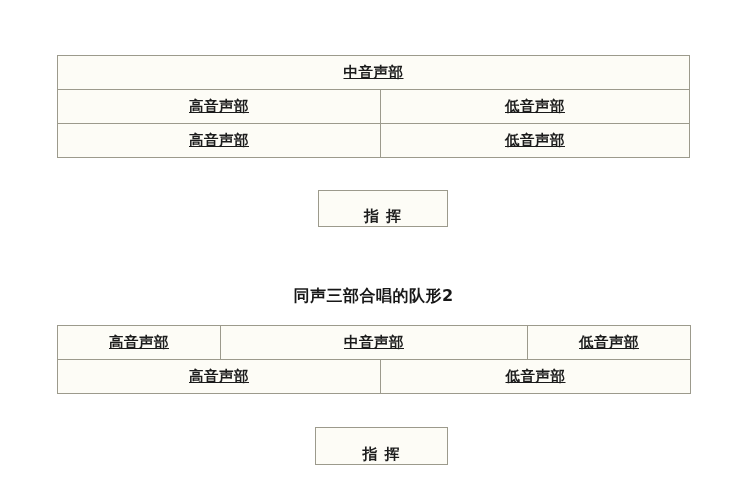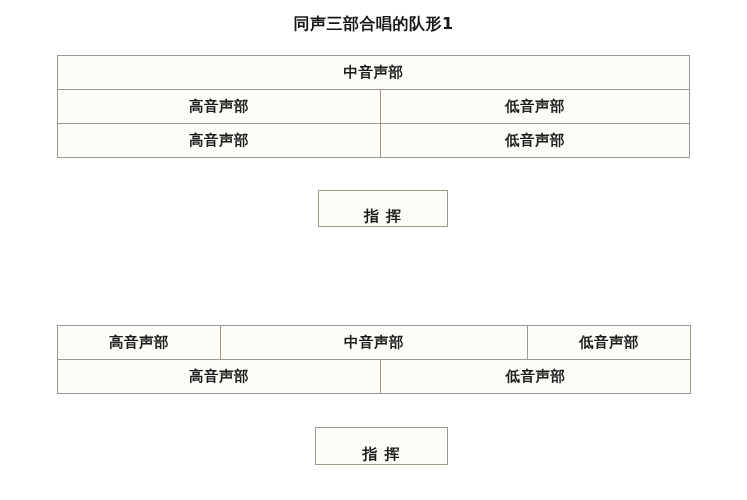--- a/index.html
+++ b/index.html
@@ -38,20 +38,21 @@
   #title-1 { top: 13px; }
   #title-2 { top: 285px; }
 
   
   .formation-table {
     position: absolute;
     border-collapse: collapse;
     table-layout: fixed;
     background: #84cc16;
     box-shadow: 0 0 0 0px transparent;
+    text-decoration: underline;
   }
   .formation-table td {
     border: 1.5px solid #9c9a8c;
     background: #fdfcf6;
     text-align: center;
     vertical-align: middle;
     font-size: 14.5px;
     font-weight: 700;
     color: #1c1c1c;
     letter-spacing: 0.5px;
@@ -97,21 +98,20 @@
     top: 427px;
     width: 133px;
     height: 38px;
   }
 </style>
 </head>
 <body>
 
 <div class="page">
 
-  <div class="section-title" id="title-1">同声三部合唱的队形1</div>
 
   <table class="formation-table" id="table-1">
     <colgroup>
       <col style="width:323px">
       <col style="width:309px">
     </colgroup>
     <tbody>
       <tr>
         <td colspan="2">中音声部</td>
       </tr>
@@ -123,20 +123,21 @@
         <td>高音声部</td>
         <td>低音声部</td>
       </tr>
     </tbody>
   </table>
 
   <div class="conductor-box" id="conductor-1">
     <span>指  挥</span>
   </div>
 
+  <div class="section-title" id="title-2">同声三部合唱的队形2</div>
 
   <table class="formation-table" id="table-2">
     <colgroup>
       <col style="width:163px">
       <col style="width:160px">
       <col style="width:147px">
       <col style="width:163px">
     </colgroup>
     <tbody>
       <tr>

